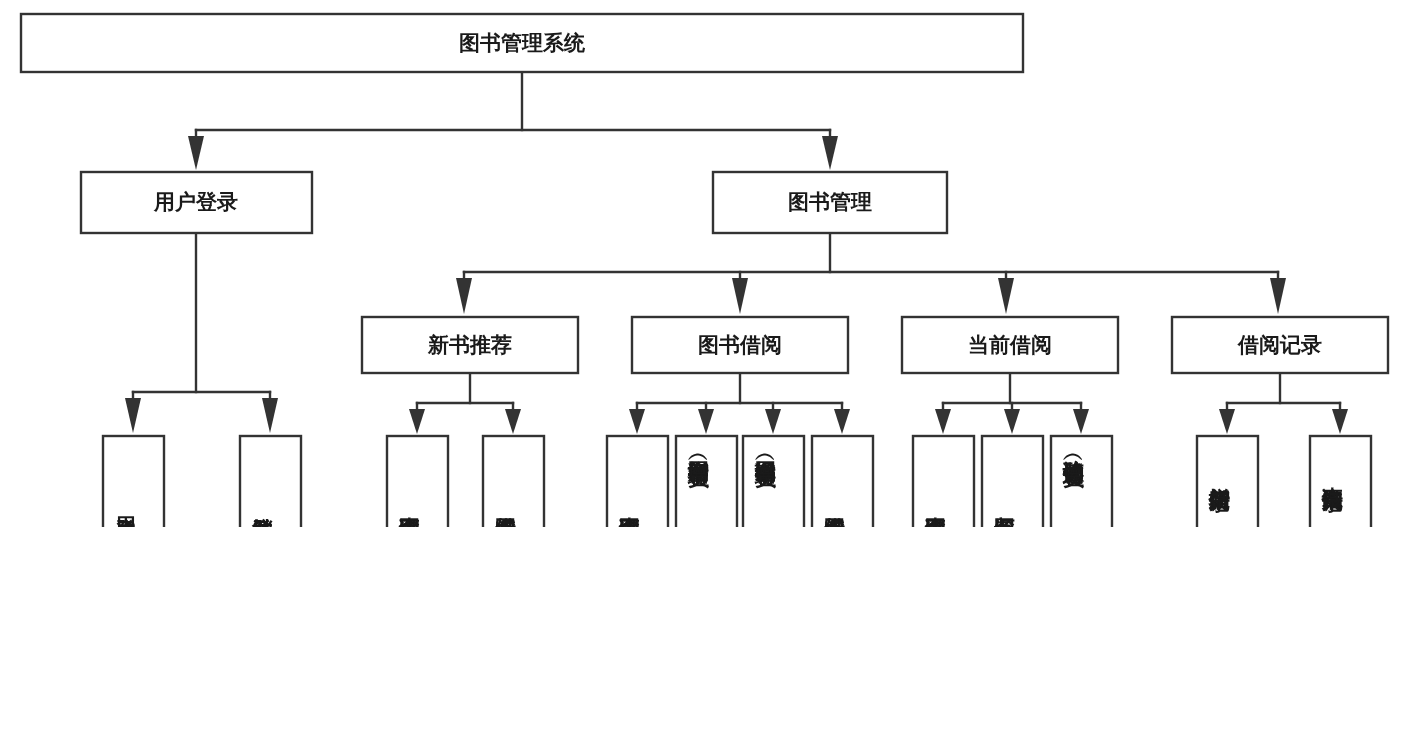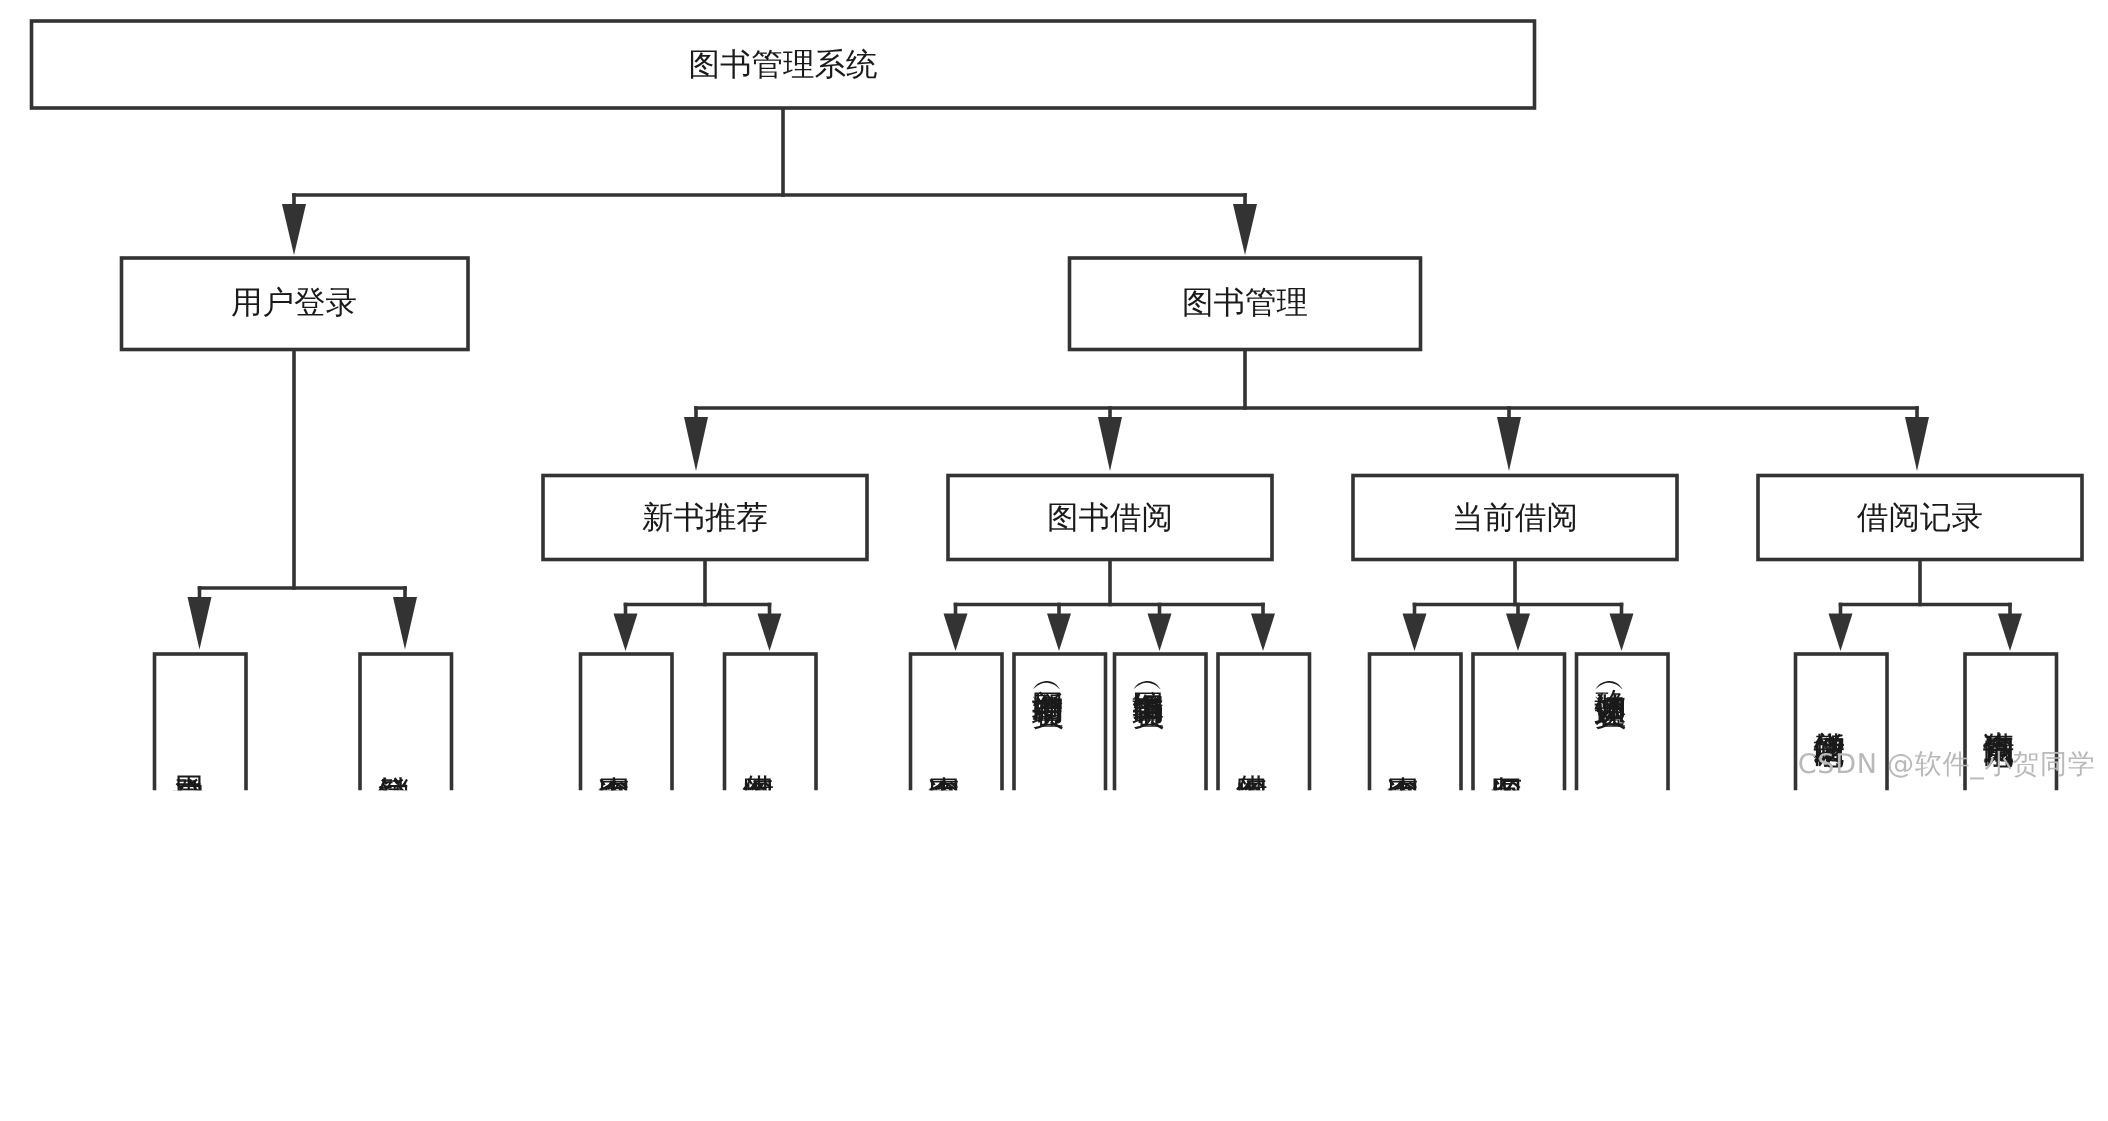--- a/index.html
+++ b/index.html
@@ -10,20 +10,21 @@
   }
   body {
     font-family: "DejaVu Sans", "Liberation Sans", sans-serif;
   }
   #diagram-root {
     position: relative;
     width: 1405px;
     height: 527px;
     background: #ffffff;
     overflow: hidden;
+    font-weight: bold;
   }
   svg#tree-svg {
     position: absolute;
     left: 0;
     top: 0;
     width: 1405px;
     height: 747px;
     display: block;
   }
   .node-box {
@@ -203,14 +204,13 @@
   <div class="leaf-label" style="left:617px; top:500px; height:230px;">查询图书</div>
   <div class="leaf-label" style="left:686px; top:443px; height:290px;">新增图书（管理员）</div>
   <div class="leaf-label" style="left:753px; top:443px; height:290px;">编辑图书（管理员）</div>
   <div class="leaf-label" style="left:822px; top:500px; height:230px;">借阅图书</div>
   <div class="leaf-label" style="left:923px; top:500px; height:230px;">查询图书</div>
   <div class="leaf-label" style="left:992px; top:500px; height:230px;">归还图书</div>
   <div class="leaf-label" style="left:1061px; top:443px; height:290px;">确认归还（管理员）</div>
   <div class="leaf-label" style="left:1207px; top:470px; height:260px;">新增借阅记录</div>
   <div class="leaf-label" style="left:1320px; top:470px; height:260px;">查询借阅记录</div>
 
-  <div class="watermark">CSDN @软件_小贺同学</div>
 </div>
 
 </body></html>

